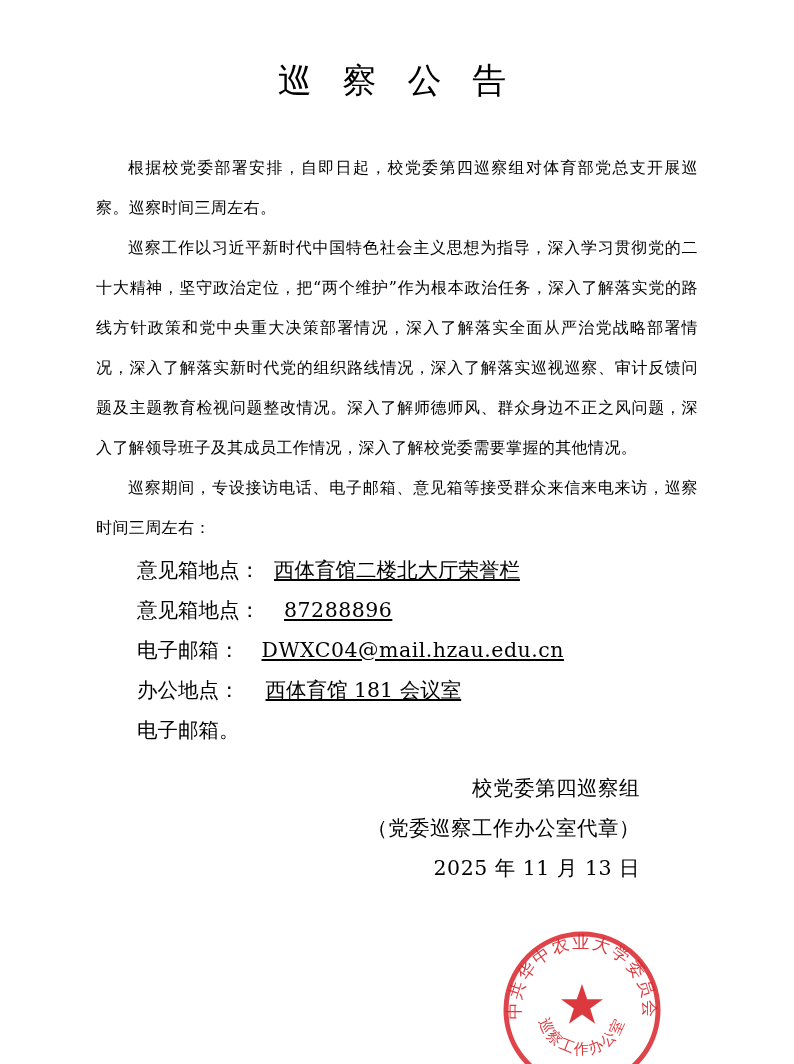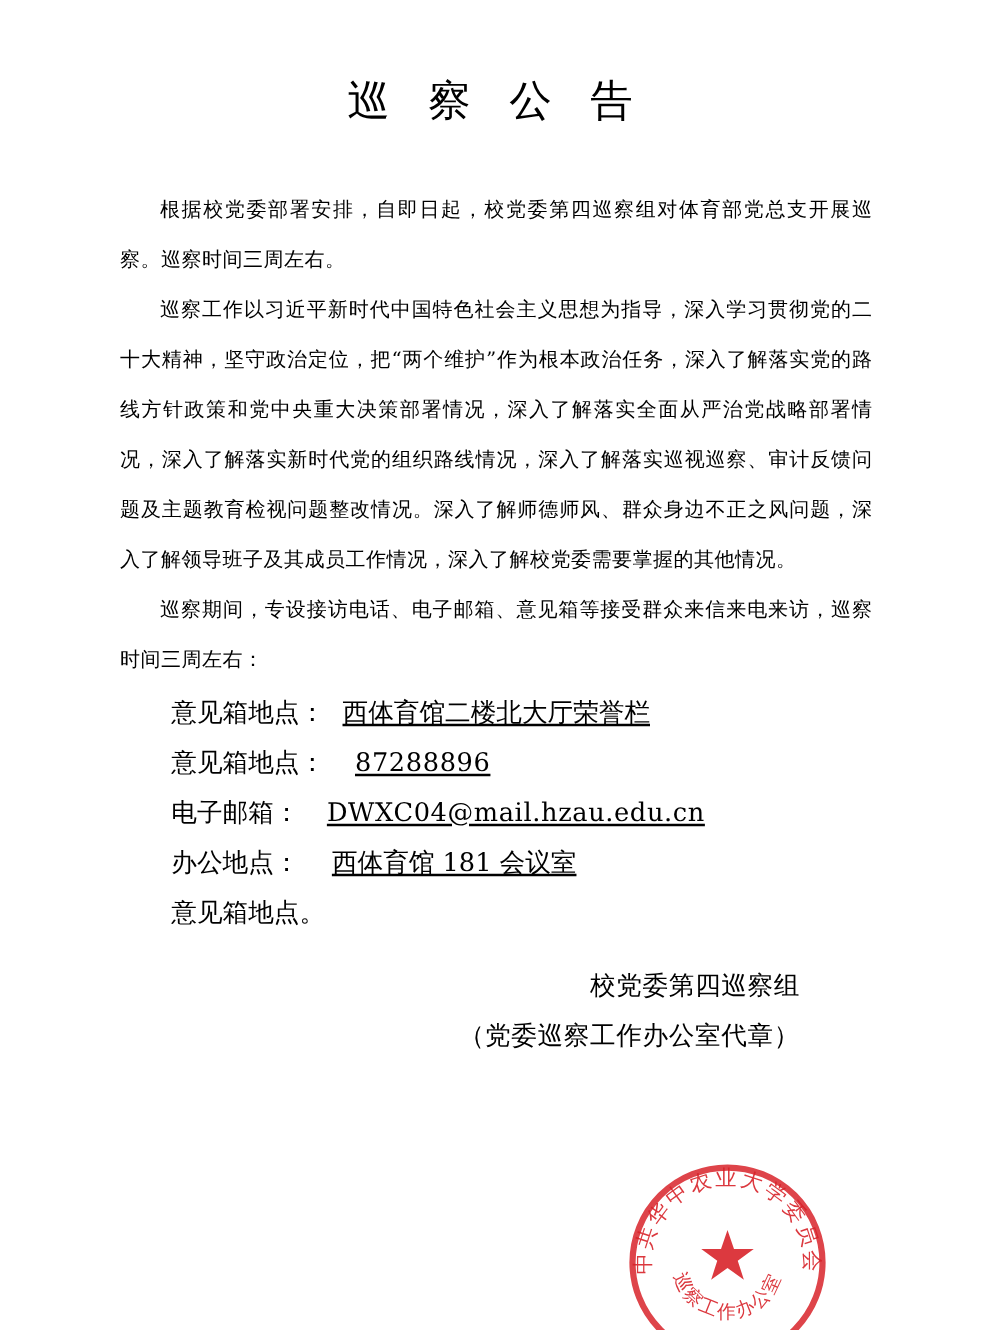--- a/index.html
+++ b/index.html
@@ -122,25 +122,26 @@
       <div class="contact-row">
         <span class="contact-label">电子邮箱：</span>
         <span class="contact-value gap-c mono-val">DWXC04@mail.hzau.edu.cn</span>
       </div>
       <div class="contact-row">
         <span class="contact-label">办公地点：</span>
         <span class="contact-value gap-d">西体育馆 181 会议室</span>
       </div>
     </div>
 
-    <div class="closing">意见箱地点。</div>
+    <div class="closing">电子邮箱。</div>
 
     <div class="signature">
       <div>校党委第四巡察组</div>
       <div>（党委巡察工作办公室代章）</div>
+      <div>2025 年 11 月 13 日</div>
     </div>
   </div>
 
   <div class="seal">
     <svg width="168" height="168" viewBox="0 0 168 168" xmlns="http://www.w3.org/2000/svg">
       <defs>
         <path id="arcTop" d="M 22 84 A 62 62 0 0 1 146 84" fill="none"></path>
         <path id="arcBottom" d="M 40 84 A 44 44 0 0 0 128 84" fill="none"></path>
       </defs>
       <circle cx="84" cy="84" r="76" fill="none" stroke="#d8232a" stroke-width="5" opacity="0.85"></circle>

